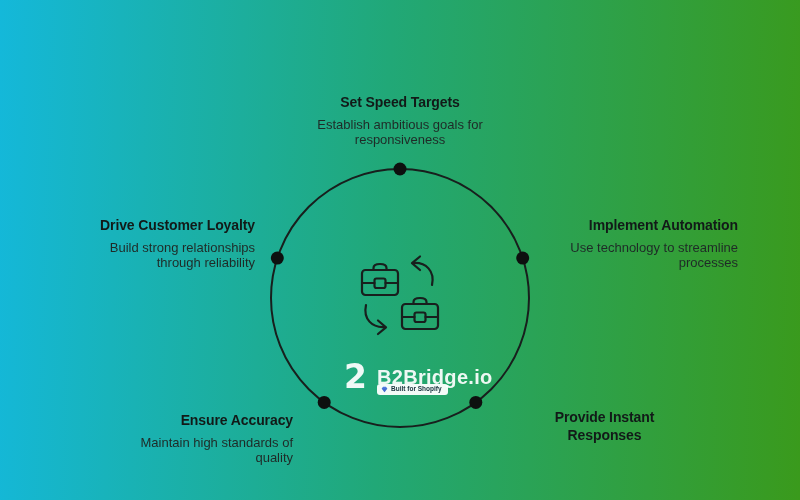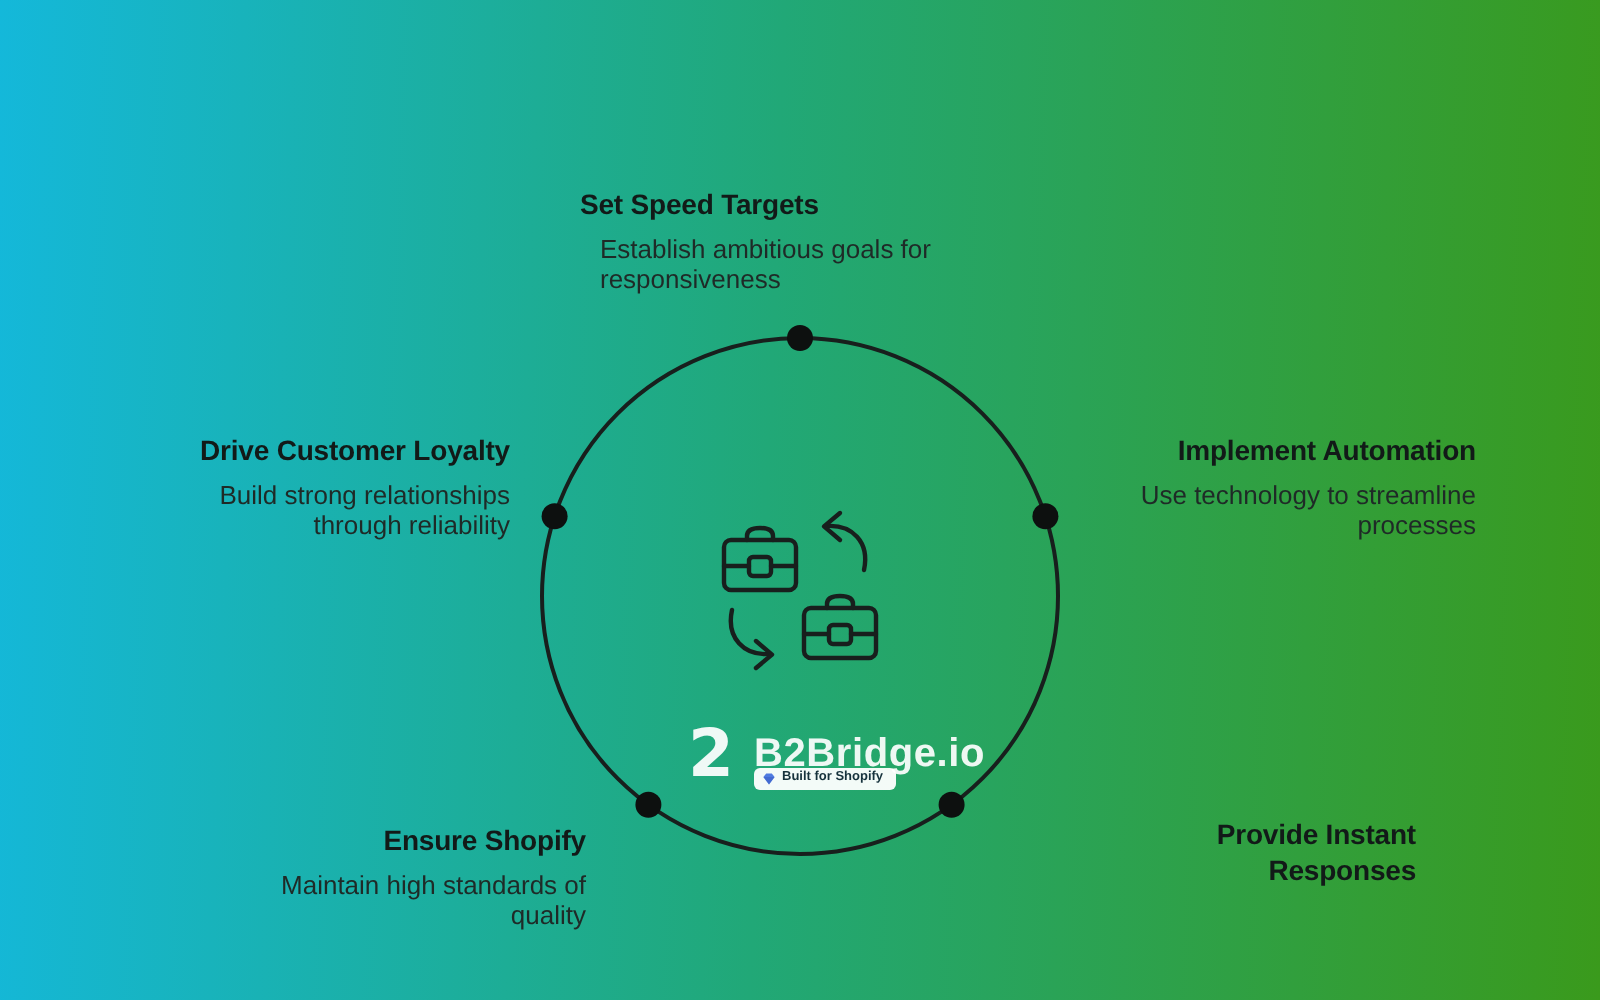--- a/index.html
+++ b/index.html
@@ -15,26 +15,26 @@
   }
   .cycle-svg{position:absolute;left:0;top:0;}
   .node{position:absolute;z-index:2;}
   .node h3{
     margin:0 0 5px 0;font-size:14px;font-weight:700;letter-spacing:-.1px;
     color:var(--heading,#121a18);line-height:1.25;
   }
   .node p{
     margin:0;font-size:13px;color:var(--body,#1f2a27);line-height:1.22;
   }
-  .node-top{left:290px;top:94px;width:220px;text-align:left;}
+  .node-top{left:290px;top:94px;width:220px;text-align:center;}
   .node-top p{max-width:200px;margin:0 auto;}
   .node-right{left:548px;top:217px;width:190px;text-align:right;}
   .node-left{right:545px;top:217px;width:190px;text-align:right;}
   .node-bottom-left{right:507px;top:412px;width:175px;text-align:right;}
-  .node-bottom-right{left:543px;top:409px;width:165px;text-align:right;}
+  .node-bottom-right{left:522px;top:409px;width:165px;text-align:center;}
   .center-icon{position:absolute;left:340px;top:250px;z-index:2;}
   .logo-mark{
     position:absolute;left:344px;top:360px;z-index:2;
     font-family:"DejaVu Sans","Liberation Sans",sans-serif;
     font-size:33px;font-weight:700;line-height:1;color:rgba(255,255,255,.93);
   }
   .logo-brand{
     position:absolute;left:377px;top:366px;z-index:2;
     font-size:20px;font-weight:700;letter-spacing:.3px;color:rgba(255,255,255,.92);
   }
@@ -89,21 +89,21 @@
   <div class="node node-right">
     <h3>Implement Automation</h3>
     <p>Use technology to streamline processes</p>
   </div>
 
   <div class="node node-bottom-right">
     <h3>Provide Instant Responses</h3>
   </div>
 
   <div class="node node-bottom-left">
-    <h3>Ensure Shopify</h3>
+    <h3>Ensure Accuracy</h3>
     <p>Maintain high standards of quality</p>
   </div>
 
   <div class="node node-left">
     <h3>Drive Customer Loyalty</h3>
     <p>Build strong relationships through reliability</p>
   </div>
 
   <div class="logo-mark">2</div>
   <div class="logo-brand">B2Bridge.io</div>

